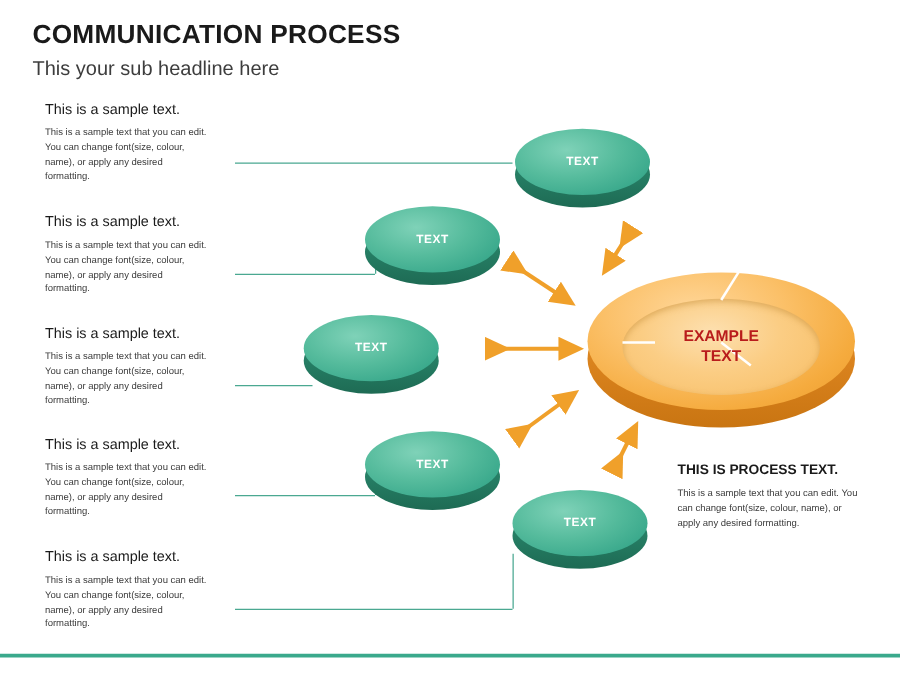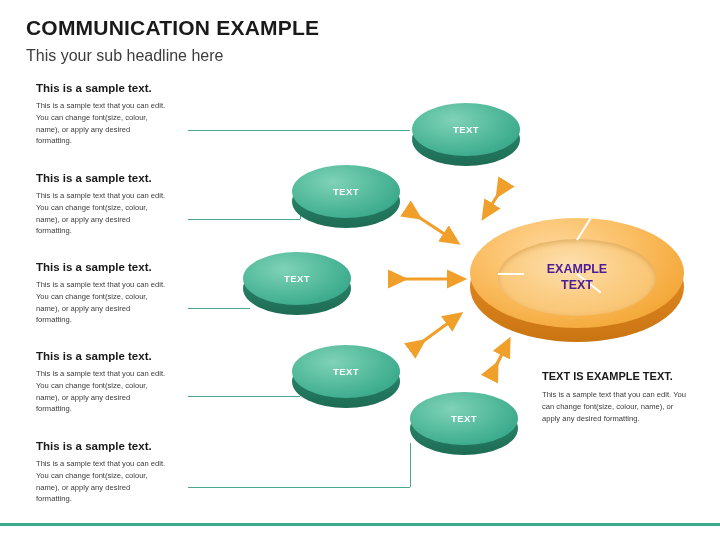--- a/index.html
+++ b/index.html
@@ -48,21 +48,21 @@
     background: #3aa98c;
   }
 
   
   .text-block {
     position: absolute;
     width: 180px;
   }
   .tb-head {
     font-size: 11.5px;
-    font-weight: bold;
+    font-weight: normal;
     color: #1a1a1a;
     margin: 0 0 6px 0;
     white-space: nowrap;
   }
   .tb-body {
     font-size: 7.6px;
     line-height: 1.55;
     color: #3b3b3b;
     margin: 0;
     width: 130px;
@@ -155,21 +155,21 @@
     left: 13%;
     top: 17%;
     width: 74%;
     height: 62%;
     display: flex;
     flex-direction: column;
     align-items: center;
     justify-content: center;
     font-size: 12.5px;
     font-weight: bold;
-    color: #4c1d95;
+    color: #b91c1c;
     line-height: 1.25;
     text-align: center;
   }
   .spoke {
     position: absolute;
     background: #ffffff;
     height: 2px;
     transform-origin: 0 50%;
   }
 
@@ -202,21 +202,21 @@
     width: 720px;
     height: 540px;
     pointer-events: none;
   }
 </style>
 </head>
 <body>
 
 <div id="slide">
 
-  <div class="title">COMMUNICATION EXAMPLE</div>
+  <div class="title">COMMUNICATION PROCESS</div>
   <div class="subtitle">This your sub headline here</div>
 
   <div class="conn" style="left:188px; top:130px; width:222px;"></div>
   <div class="conn" style="left:188px; top:219px; width:112px;"></div>
   <div class="conn" style="left:188px; top:308px; width:62px;"></div>
   <div class="conn" style="left:188px; top:396px; width:112px;"></div>
   <div class="conn" style="left:188px; top:487px; width:222px;"></div>
   <div class="conn-v" style="left:410px; top:443px; height:44px;"></div>
   <div class="conn-v" style="left:300px; top:383px; height:13px;"></div>
   <div class="conn-v" style="left:300px; top:203px; height:16px;"></div>
@@ -294,18 +294,18 @@
     <div class="spoke" style="left:107px; top:21px; width:26px; transform: rotate(-58deg);"></div>
     <div class="spoke" style="left:28px; top:55px; width:26px; transform: rotate(0deg);"></div>
     <div class="spoke" style="left:107px; top:55px; width:30px; transform: rotate(38deg);"></div>
     <div class="hub-label">
       <span>EXAMPLE</span>
       <span>TEXT</span>
     </div>
   </div>
 
   <div class="right-block">
-    <p class="rb-head">TEXT IS EXAMPLE TEXT.</p>
+    <p class="rb-head">THIS IS PROCESS TEXT.</p>
     <p class="rb-body">This is a sample text that you can edit. You can change font(size, colour, name), or apply any desired formatting.</p>
   </div>
 
   <div class="bottom-bar"></div>
 </div>
 
 </body></html>

